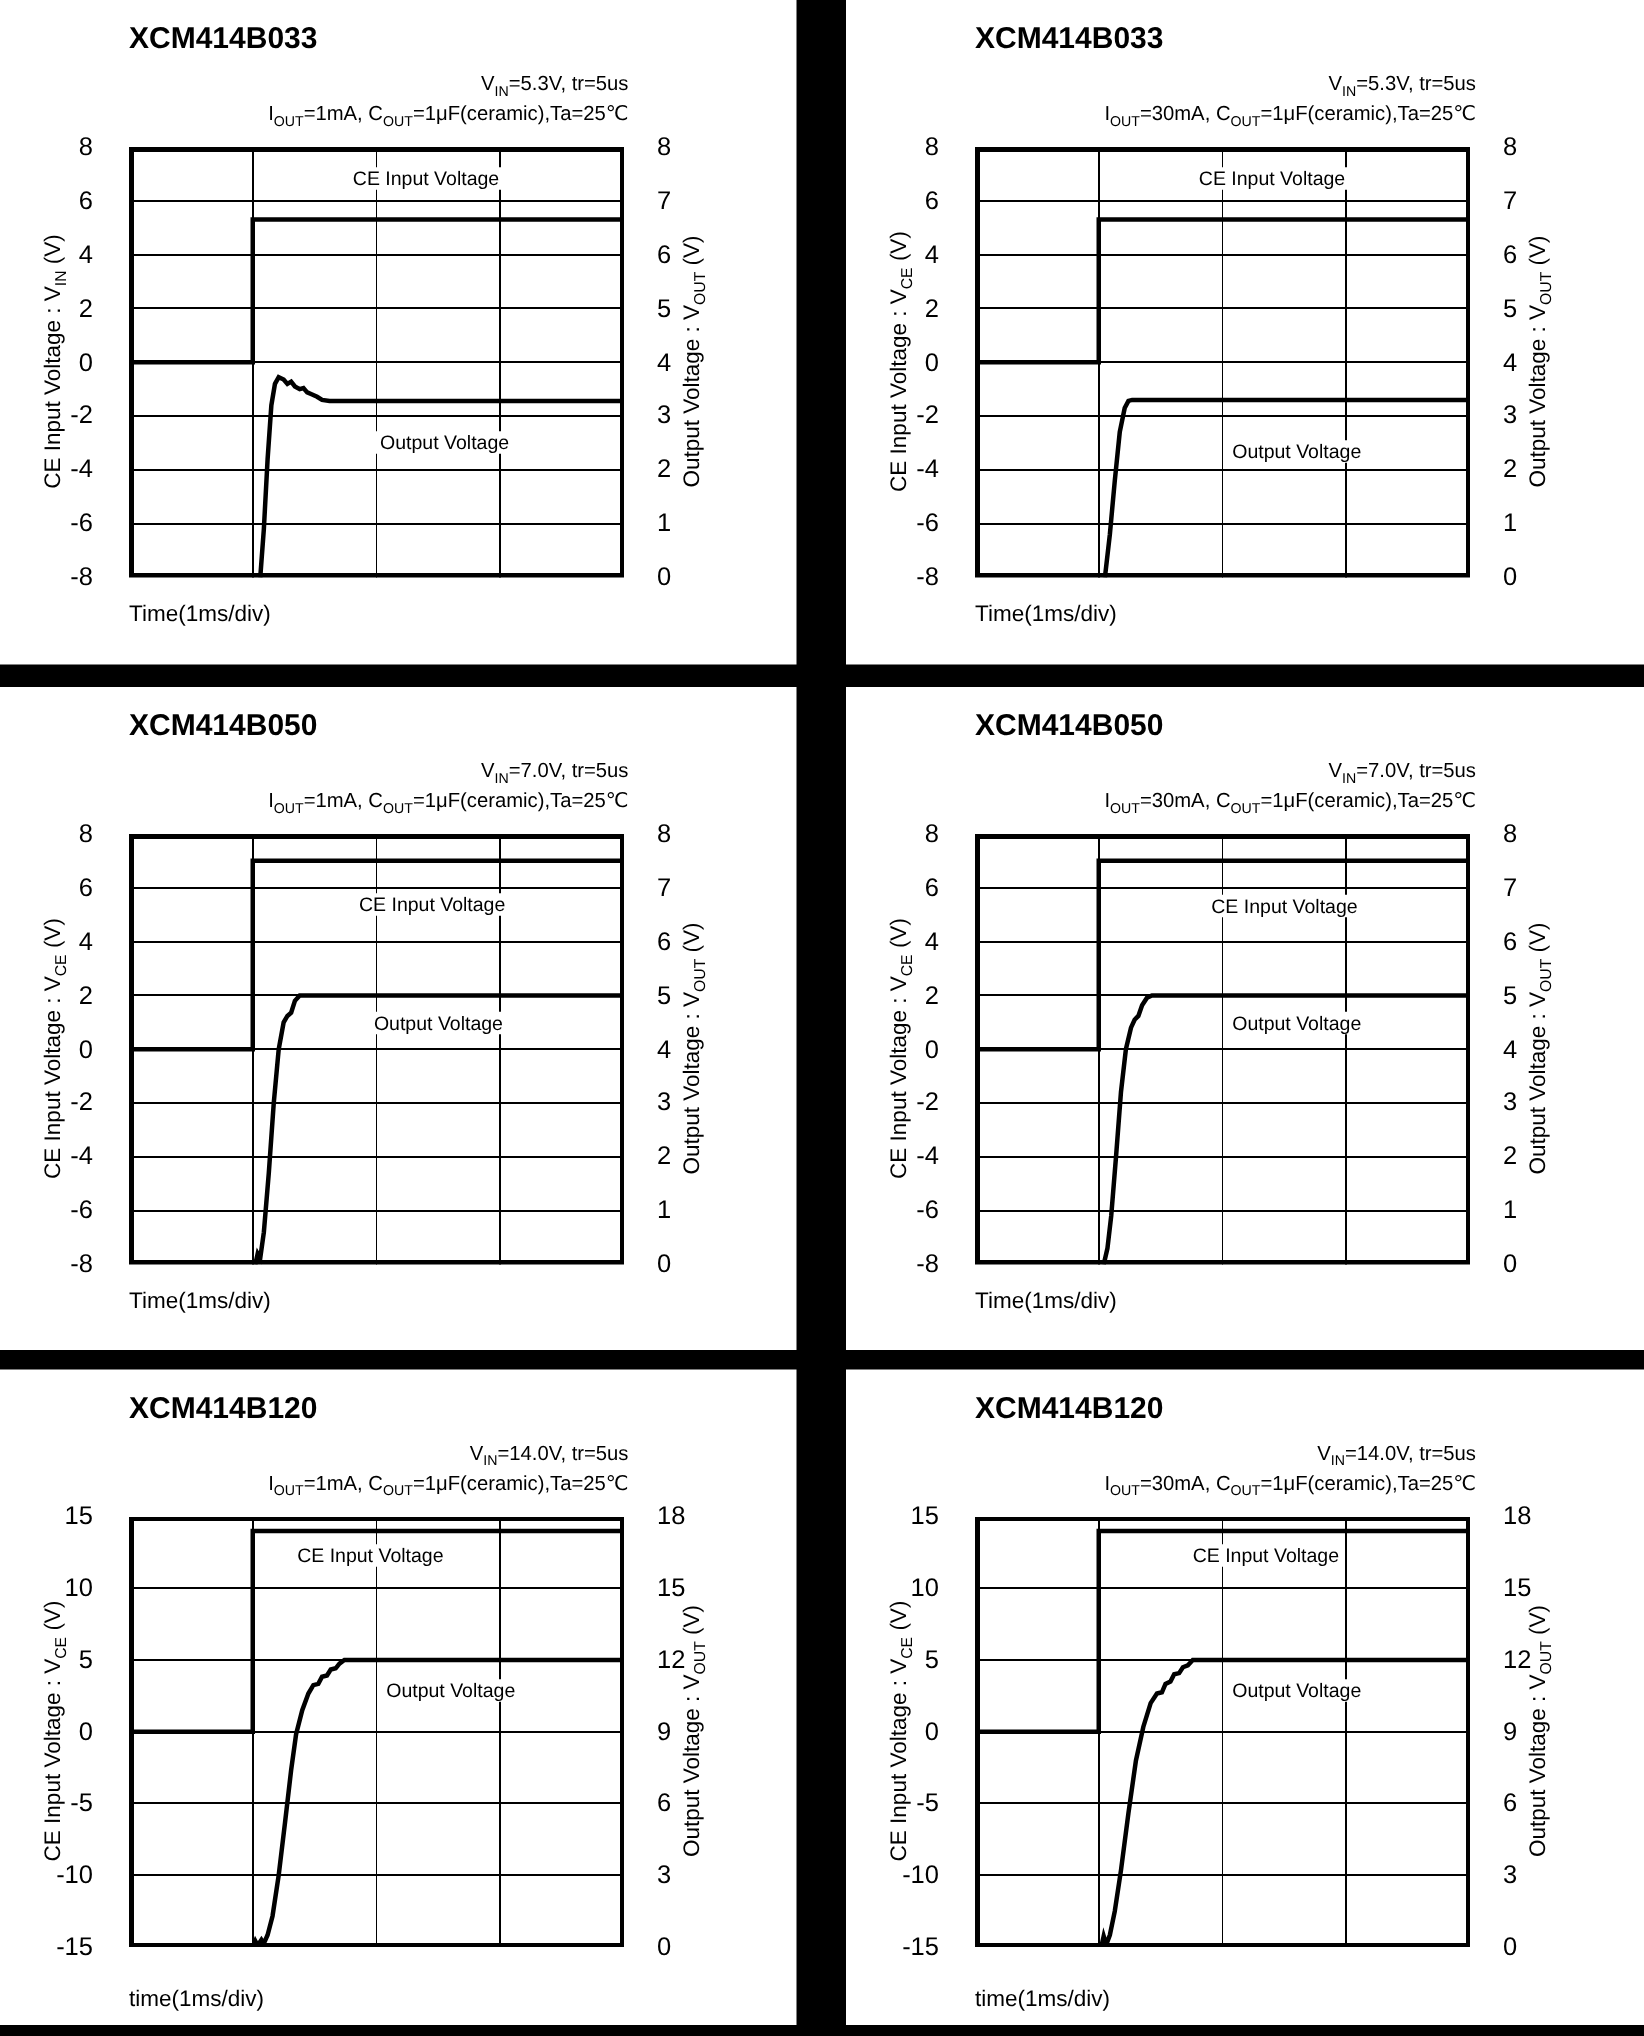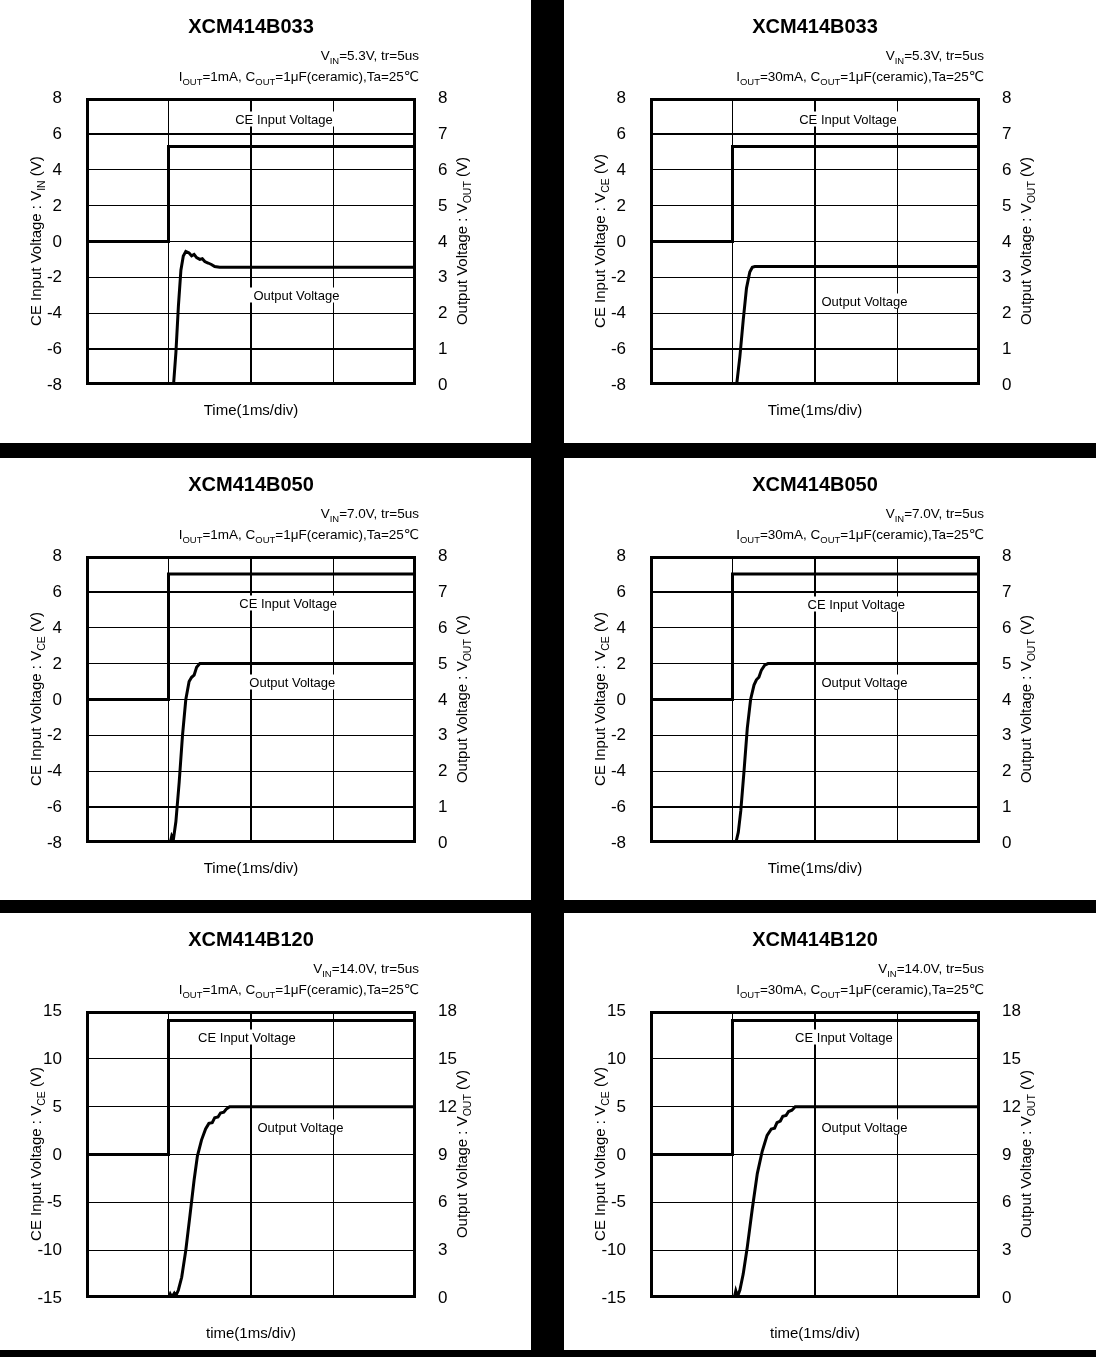--- a/index.html
+++ b/index.html
@@ -18,21 +18,21 @@
   .p5 { left:564px; top:913px; width:532px; height:437px; }
 
   .stripe { position:absolute; background:#000000; }
   .sv  { left:531px; top:0;      width:33px;   height:1357px; }
   .sh1 { left:0;     top:443px;  width:1096px; height:15px; }
   .sh2 { left:0;     top:900px;  width:1096px; height:13px; }
   .sh3 { left:0;     top:1350px; width:1096px; height:7px; }
 
   .title {
     position:absolute; top:15px; left:86px; width:330px;
-    text-align:center; font-size:20px; font-weight:bold; white-space:nowrap;
+    text-align:left; font-size:20px; font-weight:bold; white-space:nowrap;
   }
   .cond { position:absolute; right:112px; text-align:right; font-size:13.5px; white-space:nowrap; }
   .cond1 { top:48px; }
   .cond2 { top:68px; }
   sub { font-size:0.7em; line-height:0; }
 
   .plot { position:absolute; left:86px; top:98px; width:330px; height:287px; }
   .plot svg { position:absolute; left:0; top:0; display:block; }
   .ann {
     position:absolute; transform:translate(-50%,-50%);
@@ -47,21 +47,21 @@
   .vlabel {
     position:absolute; width:440px; height:20px; line-height:20px;
     text-align:center; font-size:15px; white-space:nowrap;
     transform:rotate(-90deg); transform-origin:50% 50%;
   }
   .vlabel.left  { left:-184px; top:231px; }
   .vlabel.right { left:242px;  top:231px; }
 
   .xlabel {
     position:absolute; top:401px; left:86px; width:330px;
-    text-align:center; font-size:15px; white-space:nowrap;
+    text-align:left; font-size:15px; white-space:nowrap;
   }
   .p4 .xlabel, .p5 .xlabel { top:411px; }
 </style>
 </head>
 <body>
 
 <div>
   <div class="panel p0">
   <div class="title">XCM414B033</div>
   <div class="cond cond1">V<sub>IN</sub>=5.3V, tr=5us</div>

